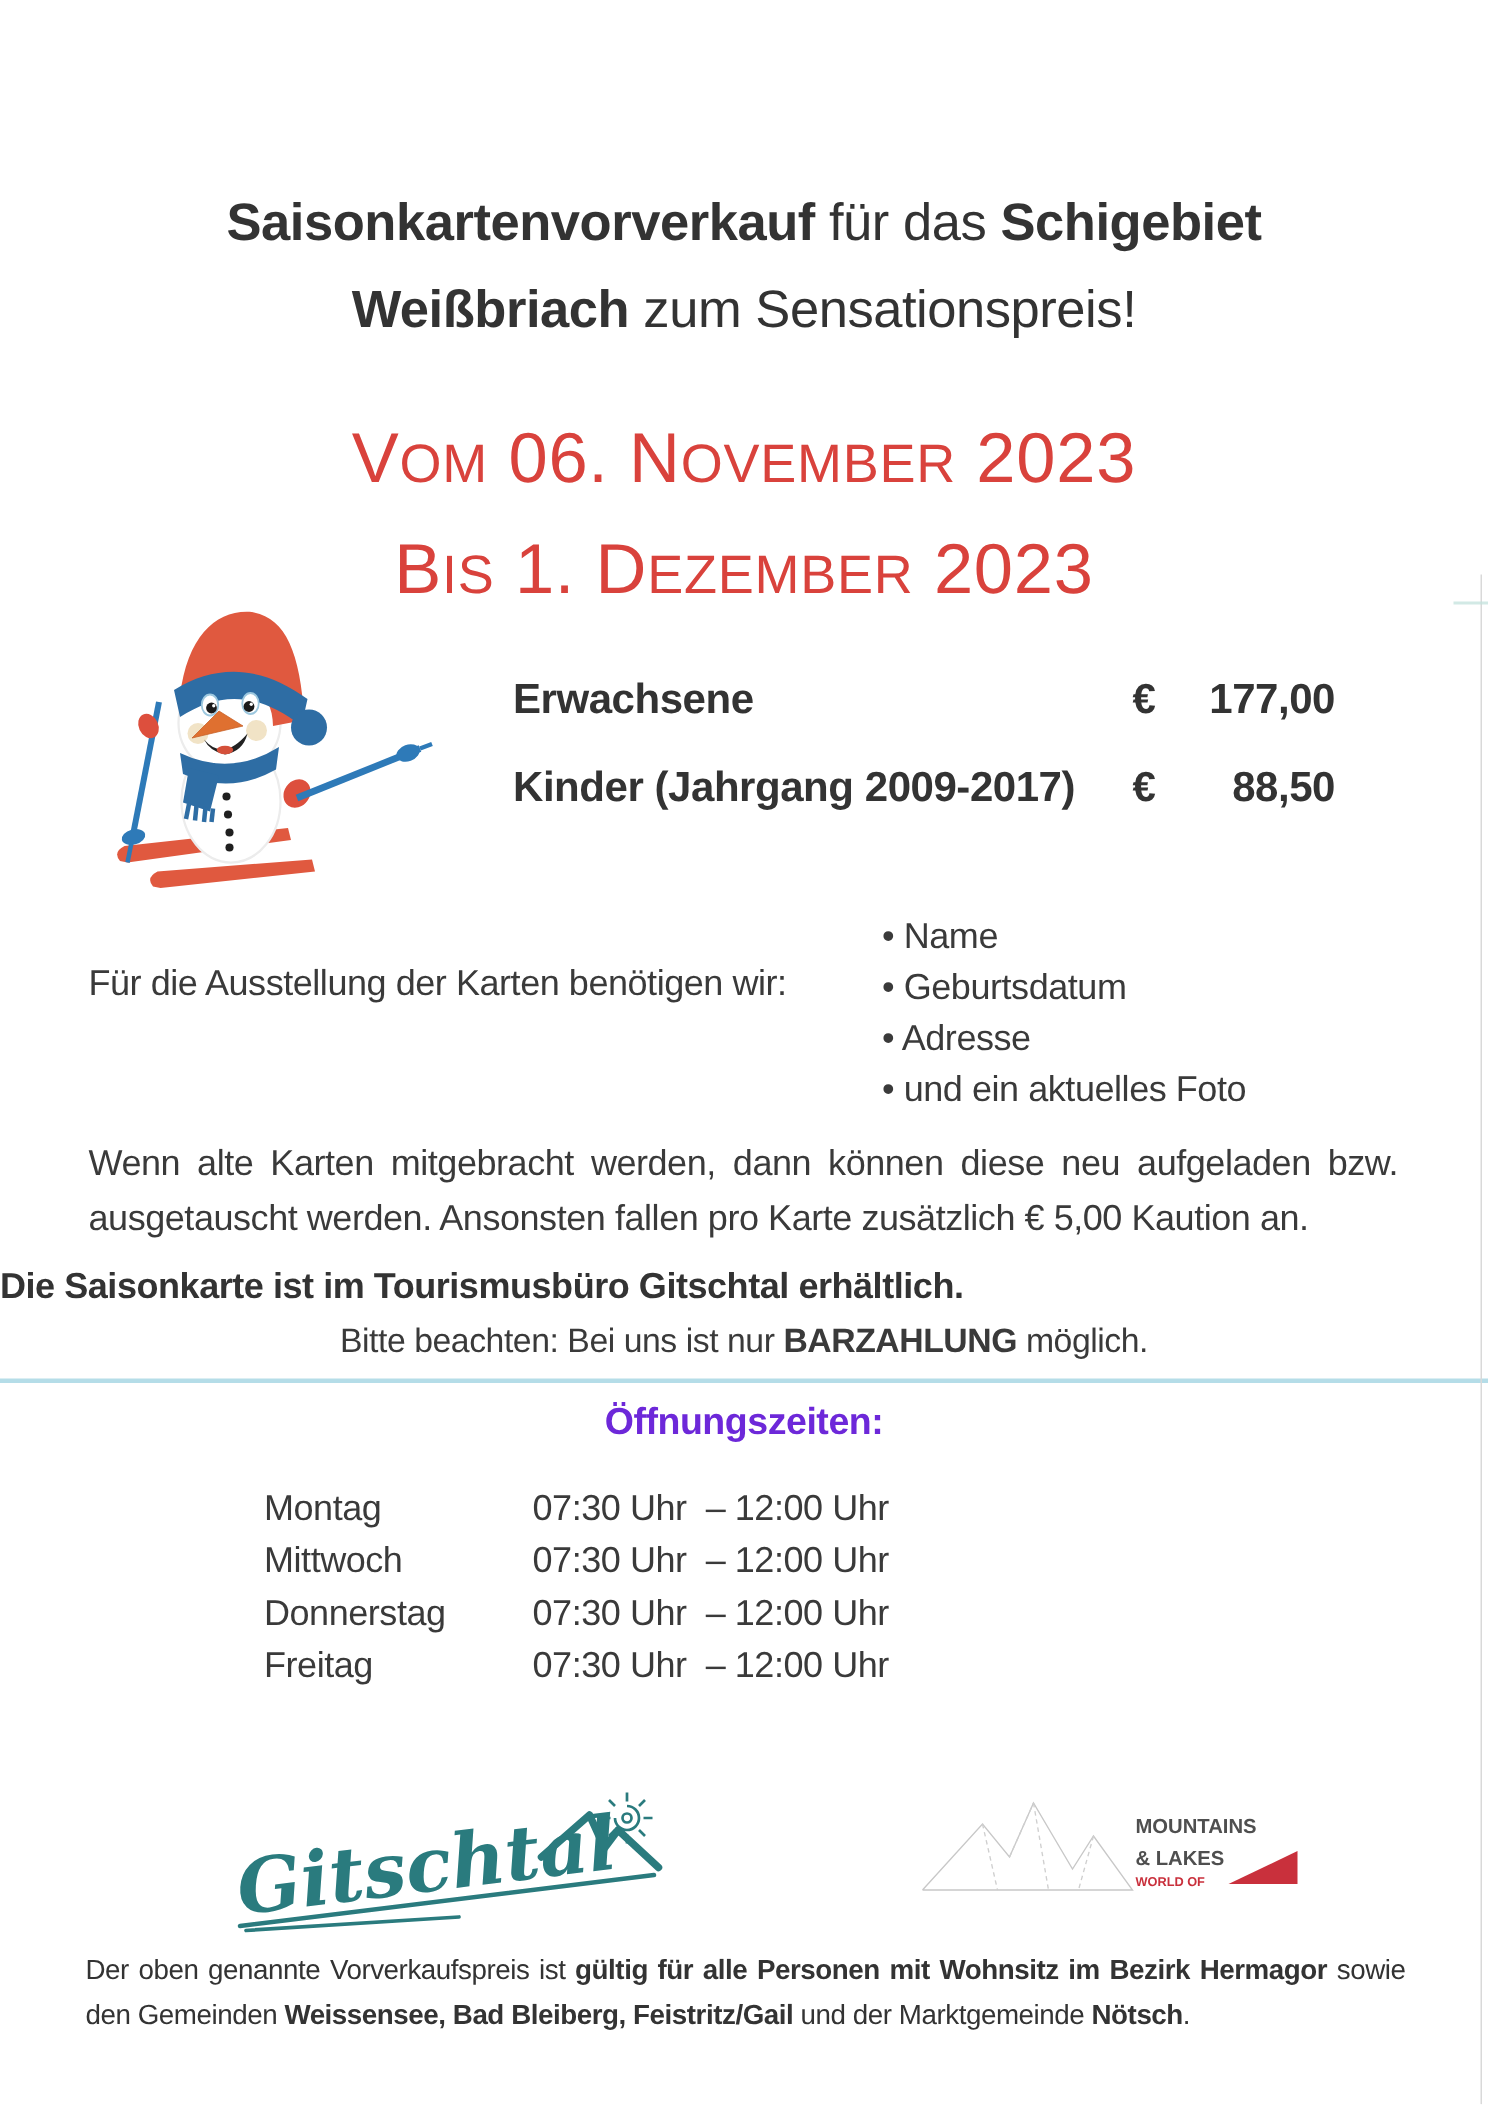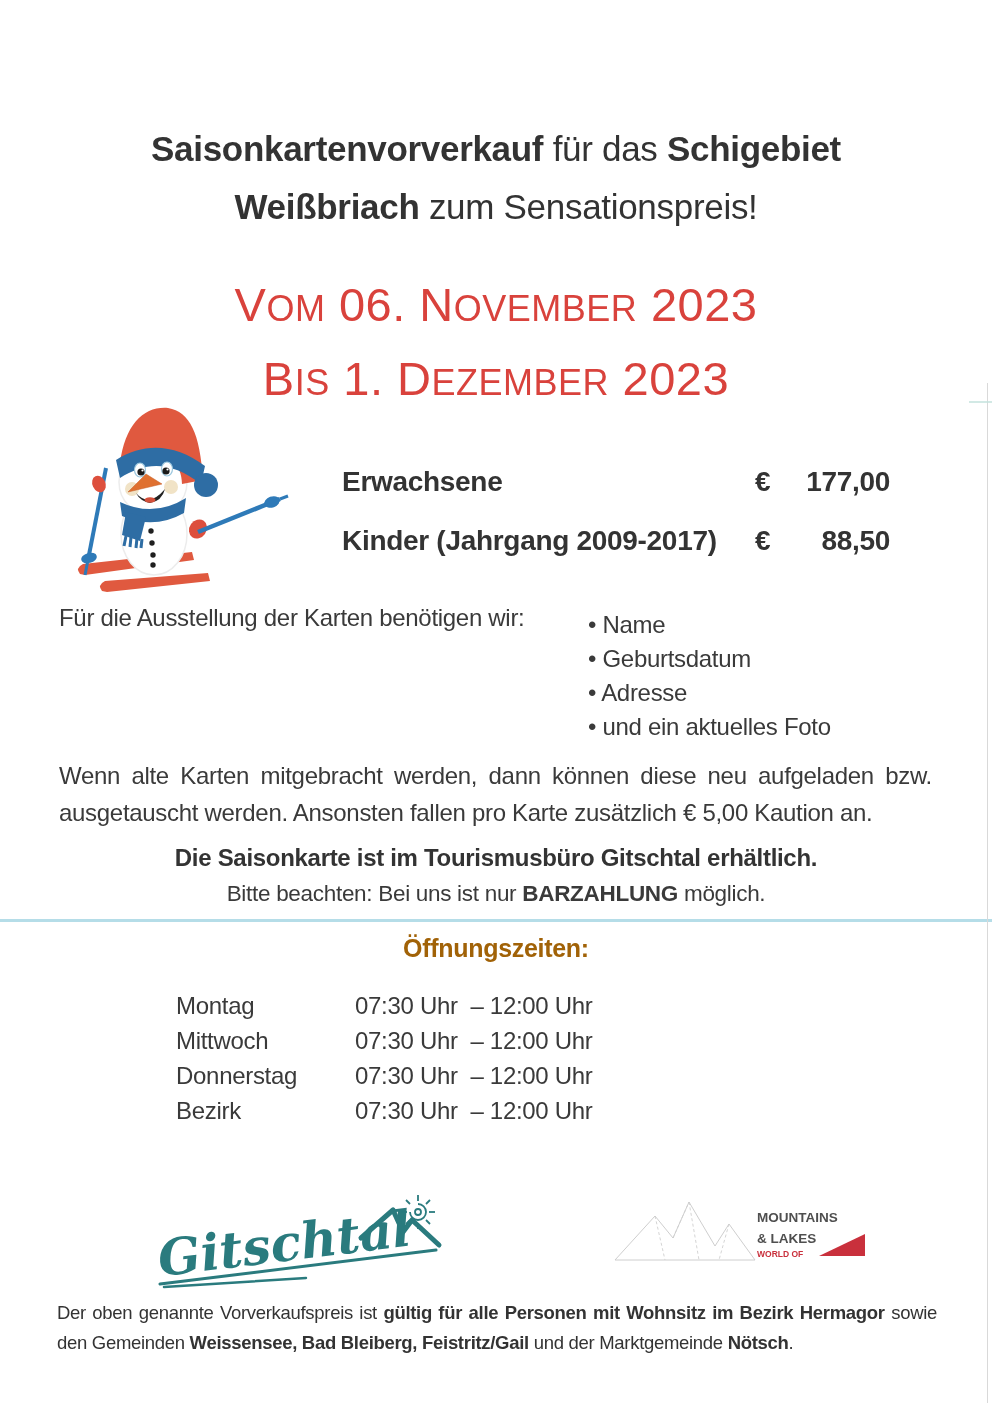--- a/index.html
+++ b/index.html
@@ -22,37 +22,37 @@
   .abs{position:absolute;}
   
   .headline{top:120px;left:0;width:992px;text-align:center;font-size:35px;line-height:58px;color:#333;}
   
   .dates{top:270px;left:0;width:992px;text-align:center;color:var(--date_red);font-weight:400;}
   .date-line{font-size:47px;line-height:70px;letter-spacing:0.5px;}
   .date-line .sc{font-size:36px;}
   
   .prices{top:450px;left:342px;width:548px;}
   .price-row{display:grid;grid-template-columns:413px 40px 1fr;align-items:baseline;
-    font-size:28px;font-weight:700;height:40px;margin-bottom:19px;color:#333;margin-top:16px;}
+    font-size:28px;font-weight:700;height:40px;margin-bottom:19px;color:#333;}
   .pamt{text-align:right;}
   
-  .req-intro{top:604px;left:59px;font-size:24px;text-align:center;}
+  .req-intro{top:642px;left:59px;font-size:24px;text-align:center;}
   .req-list{top:608px;left:588px;list-style:none;margin:0;padding:0;font-size:24px;}
   .req-list li{line-height:34px;}
   .req-list li::before{content:"• ";}
   
   .note{top:757px;left:59px;width:873px;font-size:24px;line-height:37px;}
   .note .l1{text-align:justify;text-align-last:justify;}
   
-  .avail-bold{top:844px;left:0;width:992px;text-align:center;font-size:24px;font-weight:700;color:#333;}
+  .avail-bold{top:844px;left:0;width:992px;text-align:left;font-size:24px;font-weight:700;color:#333;}
   .avail-cash{top:881px;left:0;width:992px;text-align:center;font-size:22.5px;}
   
   .divider{top:919px;left:0;width:992px;height:3px;background:var(--divider_blue);}
   
-  .hours-title{top:934px;left:0;width:992px;text-align:center;font-size:25px;font-weight:700;color:#a16207;}
+  .hours-title{top:934px;left:0;width:992px;text-align:center;font-size:25px;font-weight:700;color:#6d28d9;}
   .hours{top:988px;left:176px;font-size:24px;}
   .hrow{display:grid;grid-template-columns:179px auto;line-height:35px;}
   .hrow .time{white-space:pre;}
   
   .footer{top:1298px;left:57px;width:880px;font-size:18.5px;line-height:30px;text-align:justify;color:#333;}
   
   .scan-vline{top:383px;left:987px;width:1px;height:1020px;background:#d9d9d9;}
   .scan-tick{top:401px;left:969px;width:23px;height:2px;background:#c3e2dc;opacity:.75;}
   svg text{letter-spacing:0;}
 </style>
@@ -182,21 +182,21 @@
         <span class="day">Mittwoch</span>
         <span class="time">07:30 Uhr  – 12:00 Uhr</span>
       </div>
 
       <div class="hrow">
         <span class="day">Donnerstag</span>
         <span class="time">07:30 Uhr  – 12:00 Uhr</span>
       </div>
 
       <div class="hrow">
-        <span class="day">Bezirk</span>
+        <span class="day">Freitag</span>
         <span class="time">07:30 Uhr  – 12:00 Uhr</span>
       </div>
     </div>
 
   <svg class="abs" style="left:156px;top:1190px;" width="295" height="100" viewBox="0 0 295 100" aria-hidden="true">
     <text x="2" y="72" font-size="50" style="font-family:&quot;DejaVu Serif&quot;,serif;font-style:italic;font-weight:600;fill:var(--teal)" transform="rotate(-7 120 60)" aria-label="Gitschtal">Gitschtal</text>
     <g fill="none" style="stroke:var(--teal)" stroke-linecap="round" stroke-linejoin="round">
       <path d="M205,48 L237,20 L247,42 L256,30 L283,55" stroke-width="5"></path>
       <line x1="4" y1="94" x2="280" y2="60" stroke-width="3"></line>
       <line x1="8" y1="97" x2="150" y2="88" stroke-width="2.5"></line>

